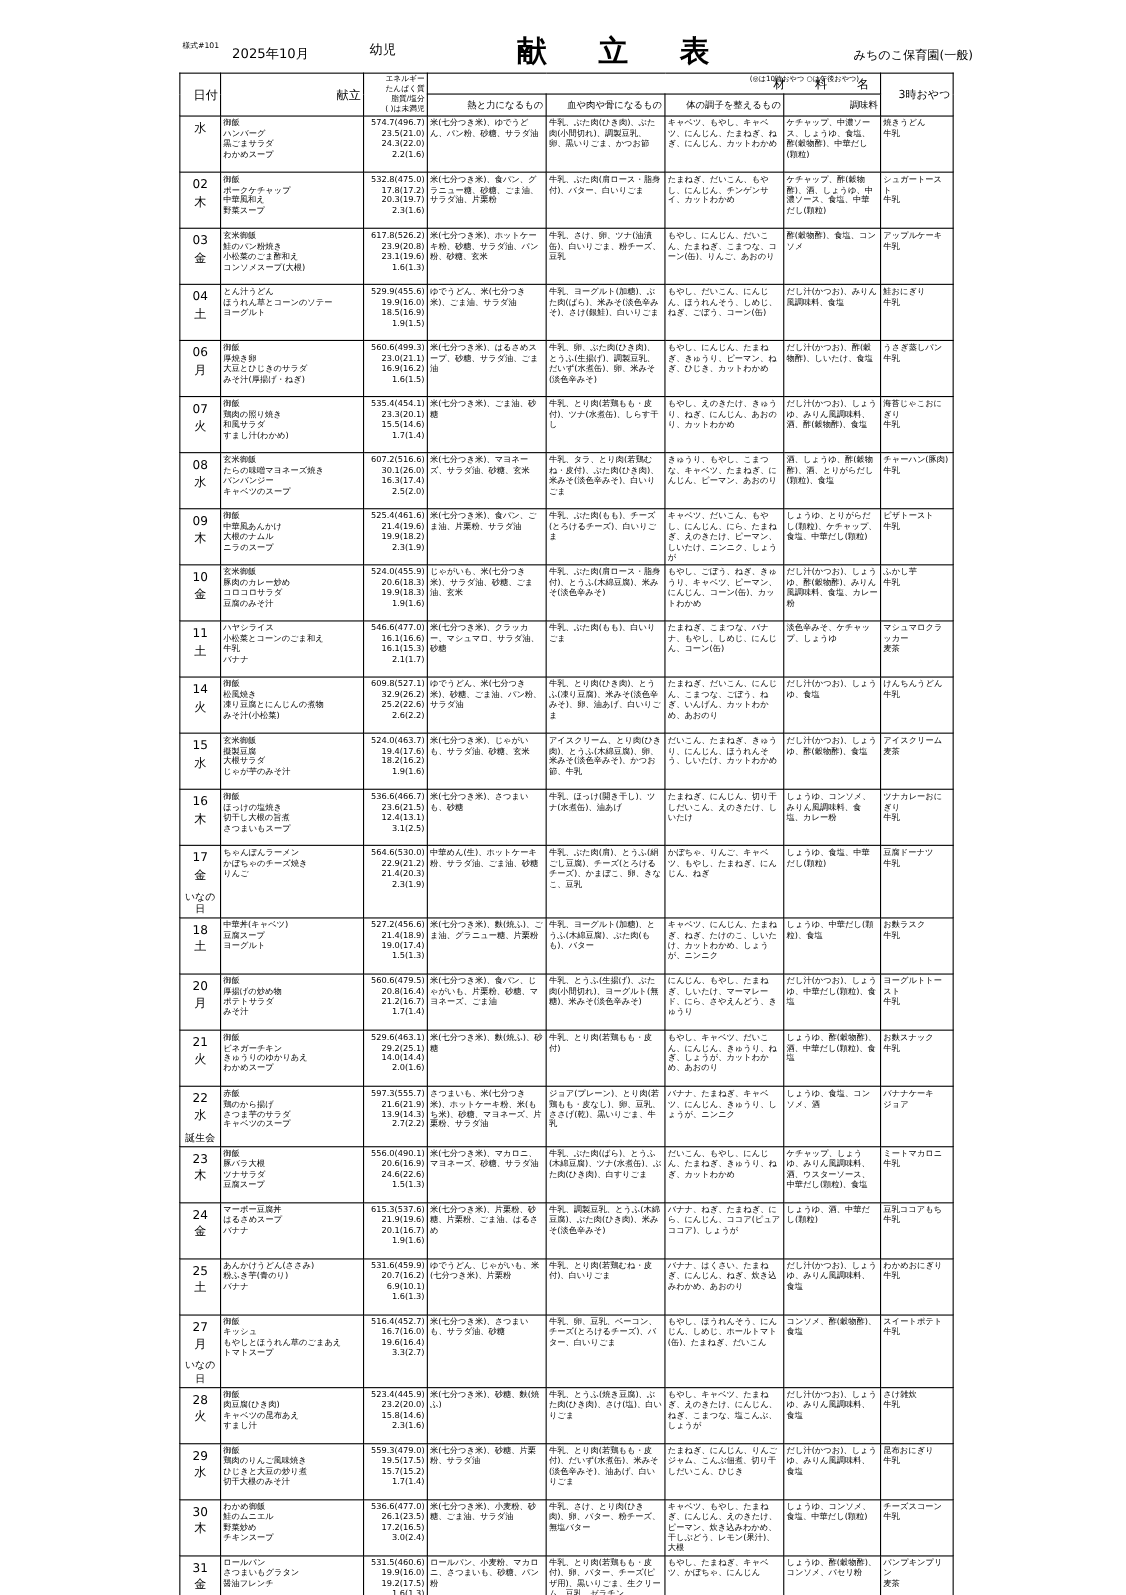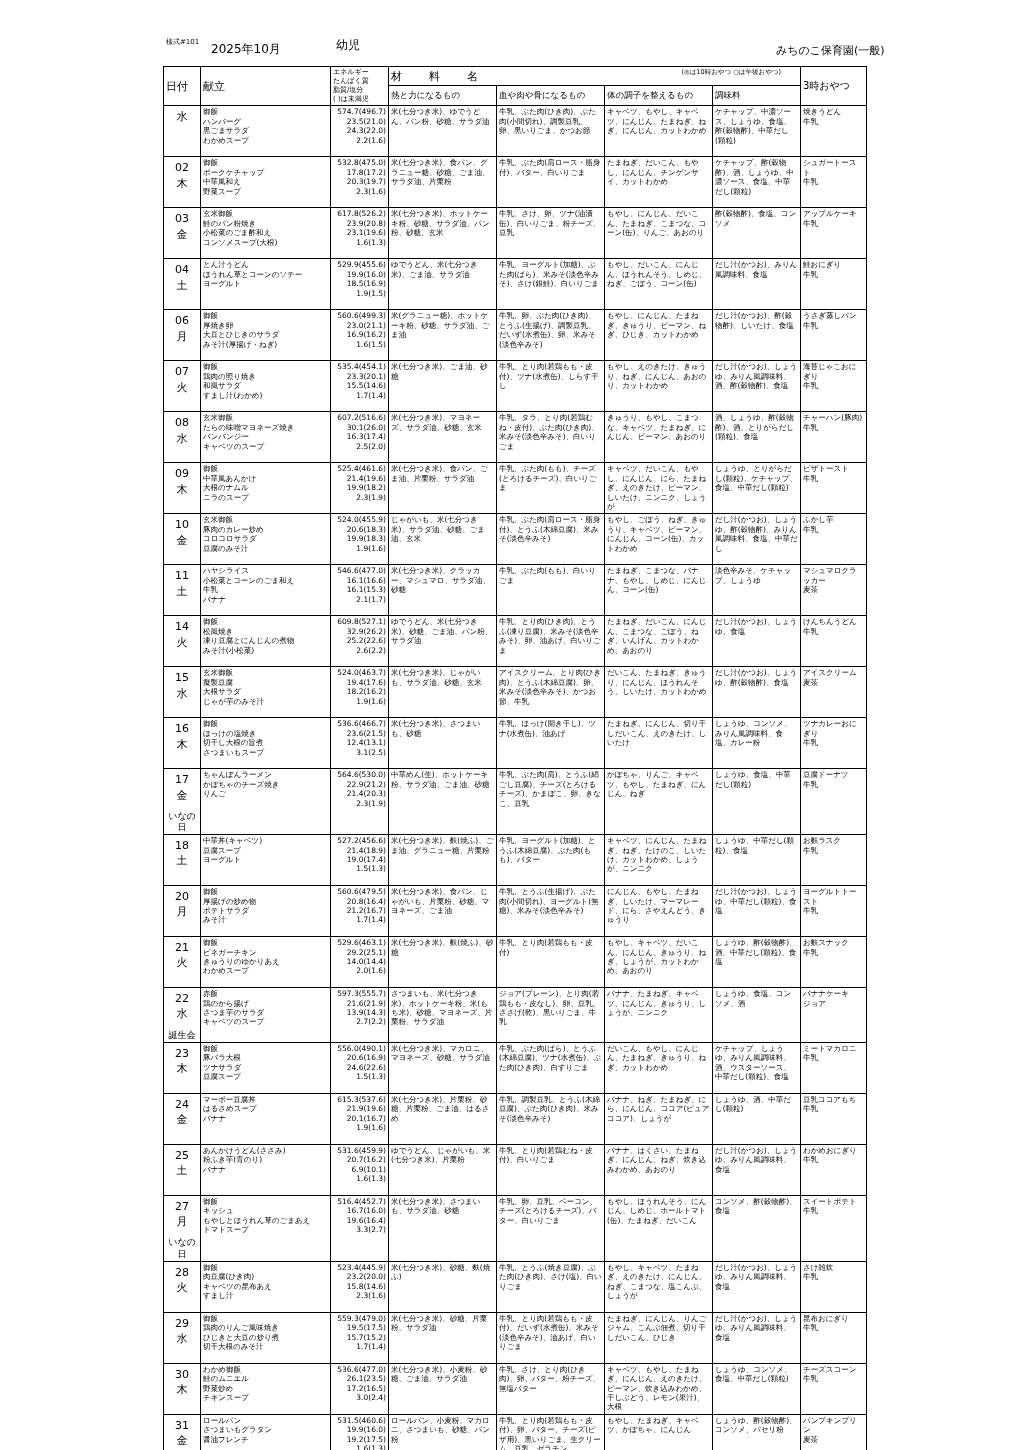--- a/index.html
+++ b/index.html
@@ -7,21 +7,21 @@
     font-family:"DejaVu Sans",sans-serif;color:#000;overflow:hidden;}
   .formno{position:absolute;left:166px;top:37px;font-size:7px;}
   .month{position:absolute;left:211px;top:41px;font-size:12px;}
   .age{position:absolute;left:336px;top:37px;font-size:12px;}
   .title{position:absolute;left:470px;top:28px;font-size:27px;font-weight:bold;letter-spacing:10px;}
   .facility{position:absolute;left:776px;top:43px;font-size:11px;}
   table.menu{position:absolute;left:163px;top:66px;width:703px;border-collapse:collapse;table-layout:fixed;}
   table.menu{border:1.5px solid #000;}
   .menu th,.menu td{border:1px solid #000;padding:1px 2px;vertical-align:top;
     font-weight:normal;overflow:hidden;}
-  .menu thead th{vertical-align:middle;text-align:left;}
+  .menu thead th{vertical-align:middle;text-align:right;}
   .h-date,.h-menu{font-size:11px;}
   .h-nut{font-size:7px;line-height:1.3;white-space:pre-line;text-align:center;padding:0;}
   .h-group{position:relative;font-size:11px;letter-spacing:8px;height:16px;}
   .h-group .note{position:absolute;right:19px;top:1px;font-size:6.5px;letter-spacing:0;}
   .h-sub{font-size:8.5px;height:17px;}
   .h-snack{font-size:10px;}
   .menu td{height:48px;font-size:7.5px;line-height:1.25;}
   .c-date{text-align:center;}
   .c-date .dnum{font-size:11px;line-height:1.2;margin-top:3px;}
   .c-date .dday{font-size:11px;line-height:1.2;margin-top:2px;}
@@ -31,20 +31,21 @@
   .c-ing{white-space:normal;}
   .c-snack{white-space:pre-line;}
 </style>
 </head>
 <body>
 
 <div class="sheet">
   <span class="formno">様式#101</span>
   <span class="month">2025年10月</span>
   <span class="age">幼児</span>
+  <span class="title">献　立　表</span>
   <span class="facility">みちのこ保育園(一般)</span>
 
   <table class="menu">
     <colgroup>
       <col style="width:37px">
         <col style="width:130px">
         <col style="width:58px">
       <col style="width:108px">
         <col style="width:108px">
         <col style="width:108px">
@@ -163,21 +164,21 @@
             <div class="dnote"></div>
           </td>
           <td class="c-menu">御飯
 厚焼き卵
 大豆とひじきのサラダ
 みそ汁(厚揚げ・ねぎ)</td>
           <td class="c-nut">560.6(499.3)
 23.0(21.1)
 16.9(16.2)
 1.6(1.5)</td>
-          <td class="c-ing">米(グラニュー糖)、ホットケーキ粉、砂糖、サラダ油、ごま油</td>
+          <td class="c-ing">米(七分つき米)、はるさめスープ、砂糖、サラダ油、ごま油</td>
           <td class="c-ing">牛乳、卵、ぶた肉(ひき肉)、とうふ(生揚げ)、調製豆乳、だいず(水煮缶)、卵、米みそ(淡色辛みそ)</td>
           <td class="c-ing">もやし、にんじん、たまねぎ、きゅうり、ピーマン、ねぎ、ひじき、カットわかめ</td>
           <td class="c-ing">だし汁(かつお)、酢(穀物酢)、しいたけ、食塩</td>
           <td class="c-snack">うさぎ蒸しパン
 牛乳</td>
         </tr>
         <tr>
           <td class="c-date">
             <div class="dnum">07</div>
             <div class="dday">火</div>
@@ -250,21 +251,21 @@
 豚肉のカレー炒め
 コロコロサラダ
 豆腐のみそ汁</td>
           <td class="c-nut">524.0(455.9)
 20.6(18.3)
 19.9(18.3)
 1.9(1.6)</td>
           <td class="c-ing">じゃがいも、米(七分つき米)、サラダ油、砂糖、ごま油、玄米</td>
           <td class="c-ing">牛乳、ぶた肉(肩ロース・脂身付)、とうふ(木綿豆腐)、米みそ(淡色辛みそ)</td>
           <td class="c-ing">もやし、ごぼう、ねぎ、きゅうり、キャベツ、ピーマン、にんじん、コーン(缶)、カットわかめ</td>
-          <td class="c-ing">だし汁(かつお)、しょうゆ、酢(穀物酢)、みりん風調味料、食塩、中華だし</td>
+          <td class="c-ing">だし汁(かつお)、しょうゆ、酢(穀物酢)、みりん風調味料、食塩、カレー粉</td>
           <td class="c-snack">ふかし芋
 牛乳</td>
         </tr>
         <tr>
           <td class="c-date">
             <div class="dnum">11</div>
             <div class="dday">土</div>
             <div class="dnote"></div>
           </td>
           <td class="c-menu">ハヤシライス

